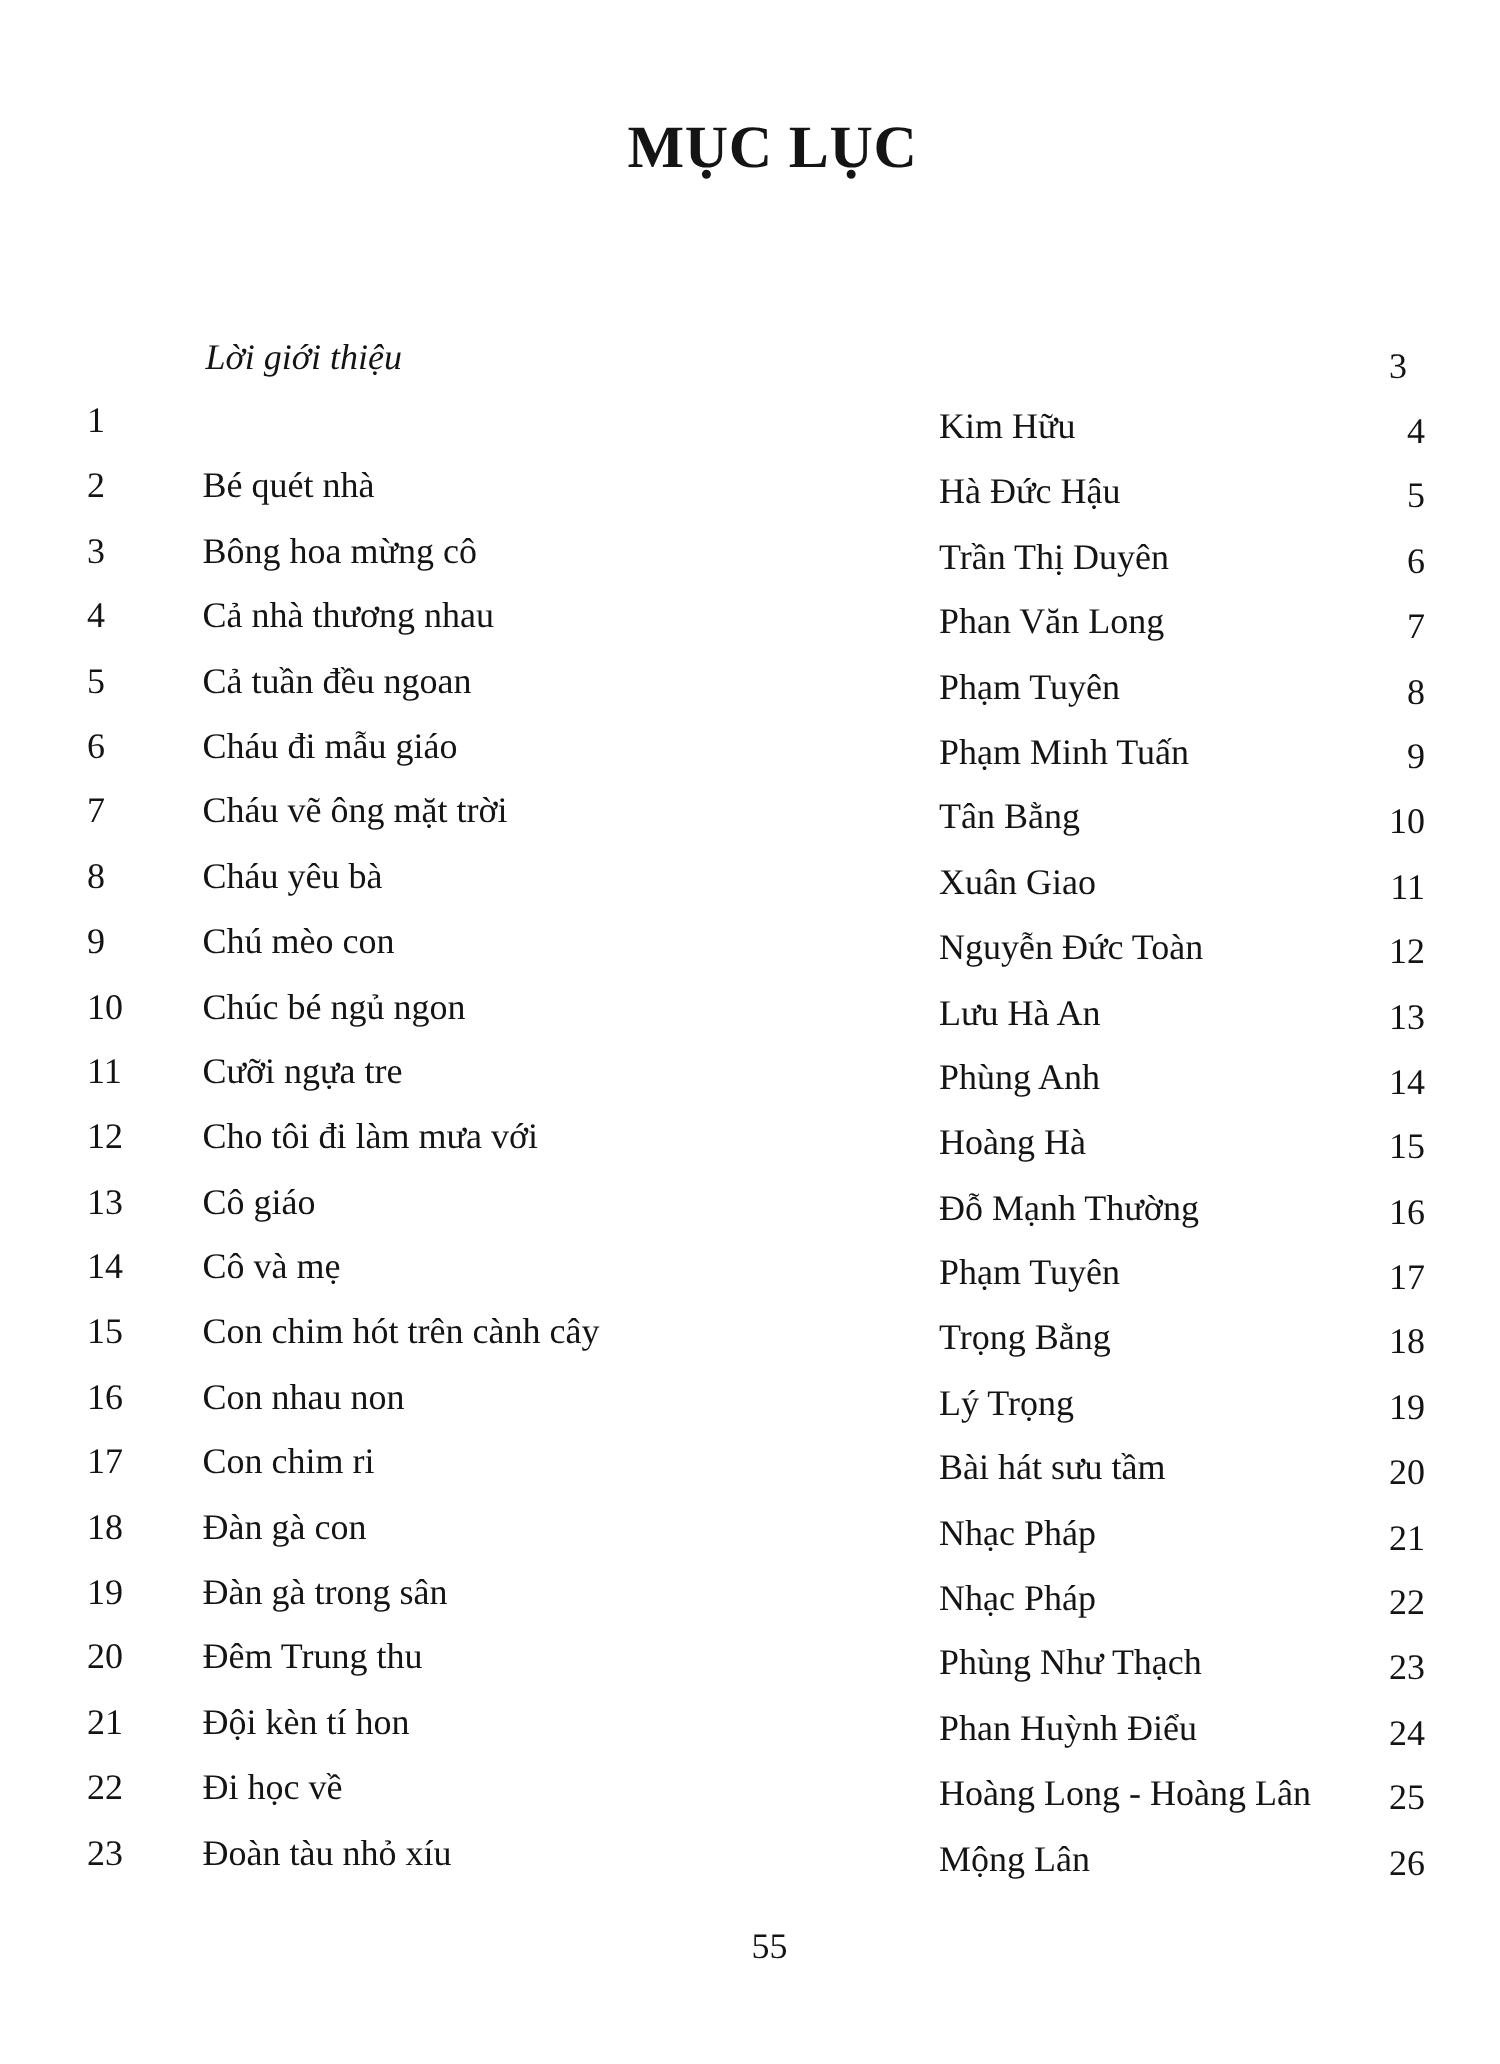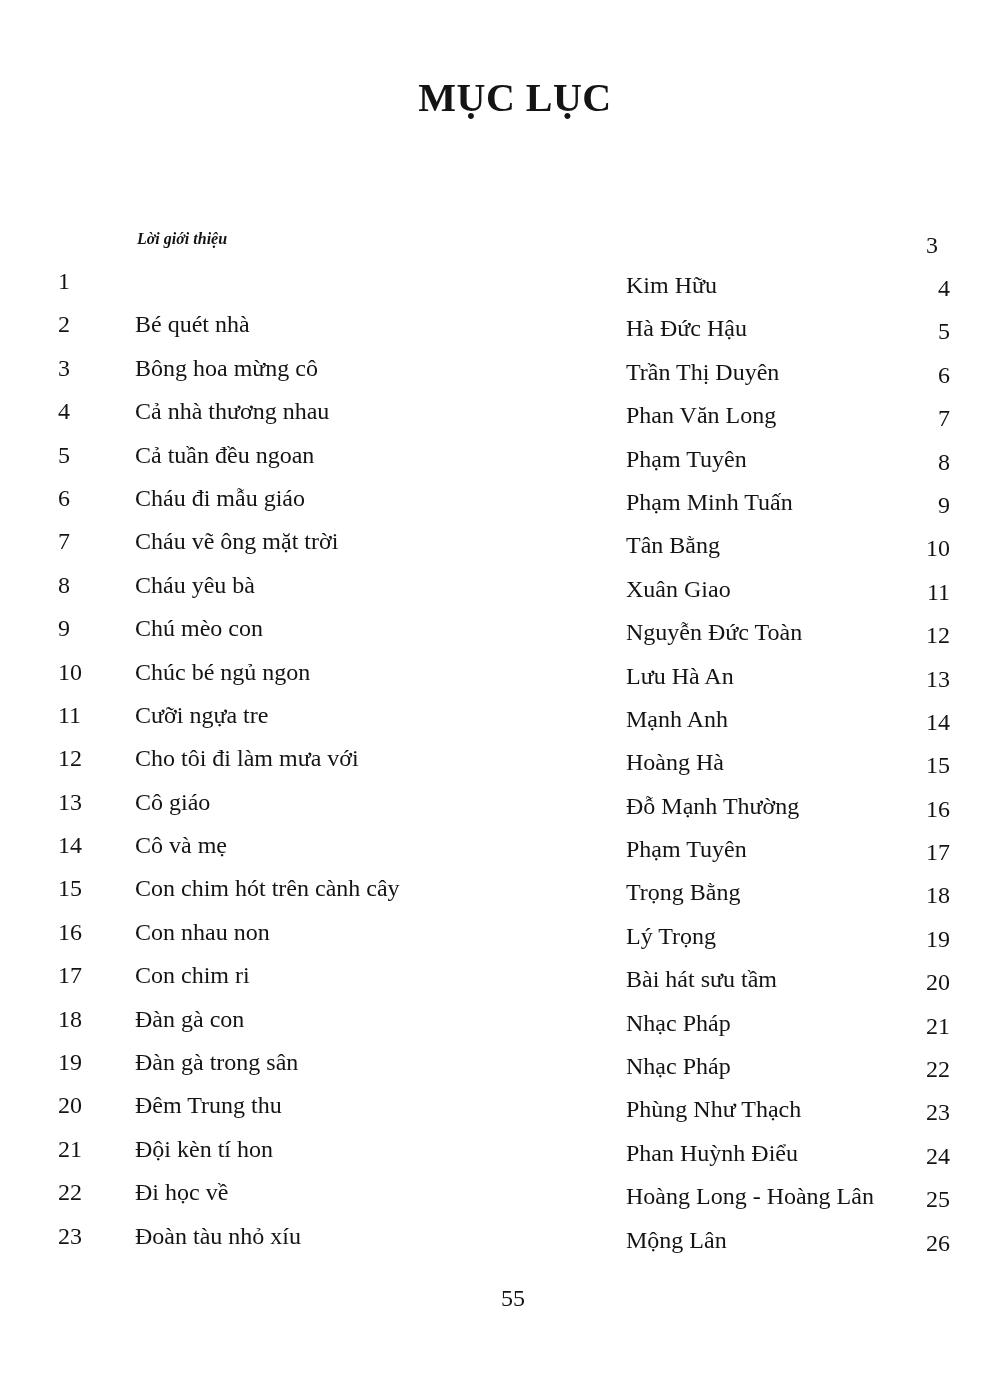--- a/index.html
+++ b/index.html
@@ -23,23 +23,23 @@
       text-align: center;
       font-size: 40px;
       font-weight: bold;
       letter-spacing: 0.5px;
       line-height: 48px;
     }
     .intro {
       position: absolute;
       left: 137px;
       top: 224px;
-      font-size: 16px;
+      font-size: 24px;
       font-style: italic;
-      font-weight: bold;
+      font-weight: normal;
       line-height: 30px;
     }
     .intro-page {
       position: absolute;
       right: 62px;
       top: 230px;
       font-size: 24px;
       line-height: 30px;
       text-align: right;
     }
@@ -152,21 +152,21 @@
     </div>
   <div class="row">
       <span class="num">10</span>
       <span class="song">Chúc bé ngủ ngon</span>
       <span class="author">Lưu Hà An</span>
       <span class="page">13</span>
     </div>
   <div class="row">
       <span class="num">11</span>
       <span class="song">Cưỡi ngựa tre</span>
-      <span class="author">Mạnh Anh</span>
+      <span class="author">Phùng Anh</span>
       <span class="page">14</span>
     </div>
   <div class="row">
       <span class="num">12</span>
       <span class="song">Cho tôi đi làm mưa với</span>
       <span class="author">Hoàng Hà</span>
       <span class="page">15</span>
     </div>
   <div class="row">
       <span class="num">13</span>

